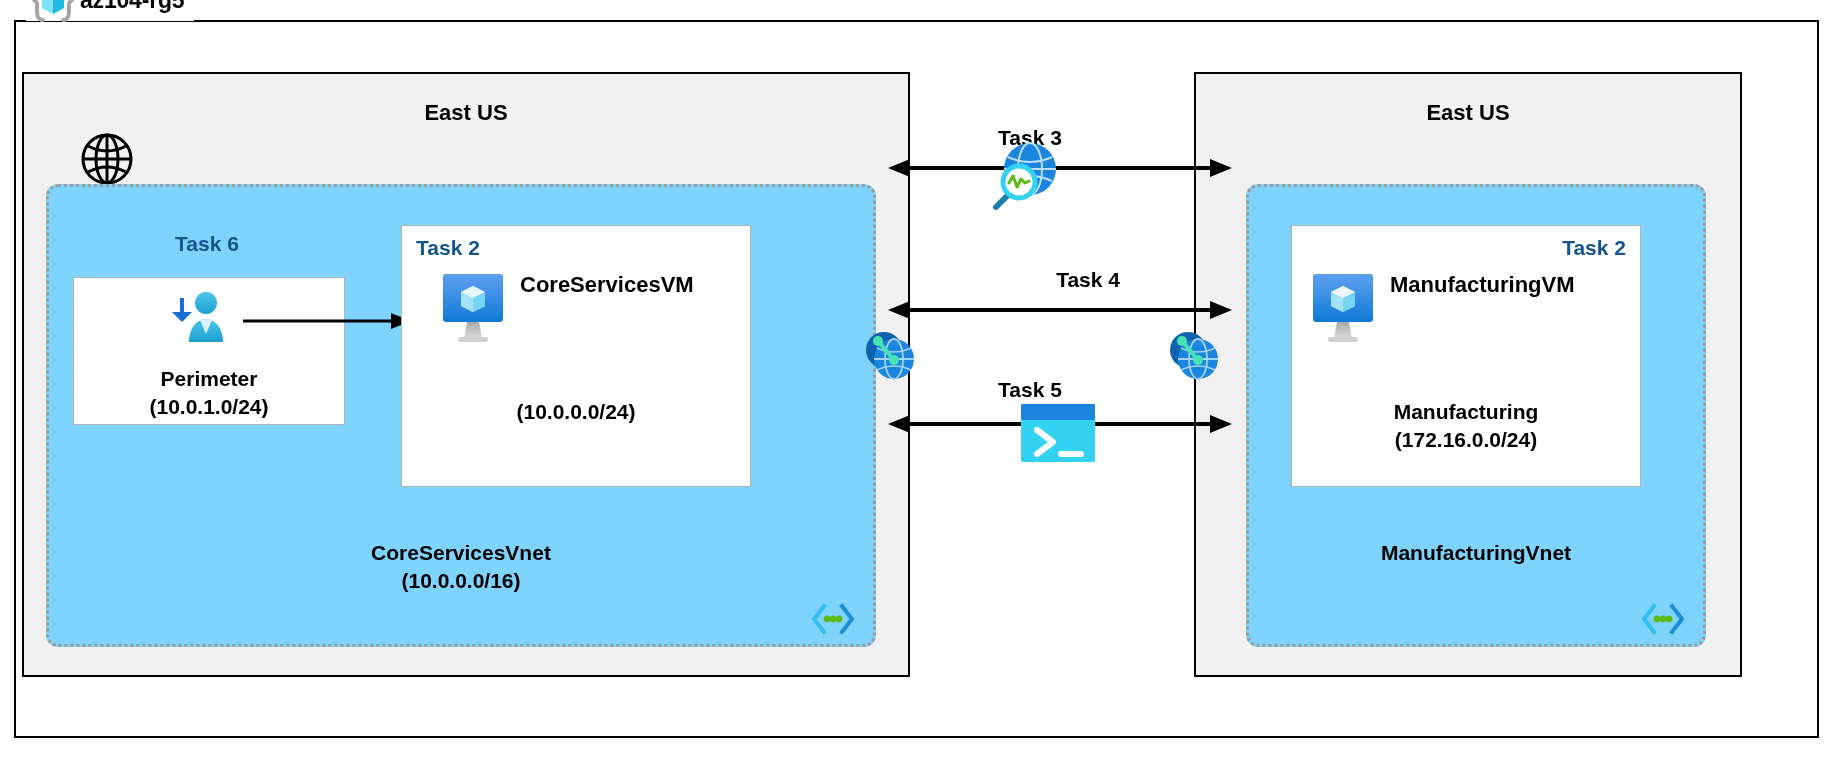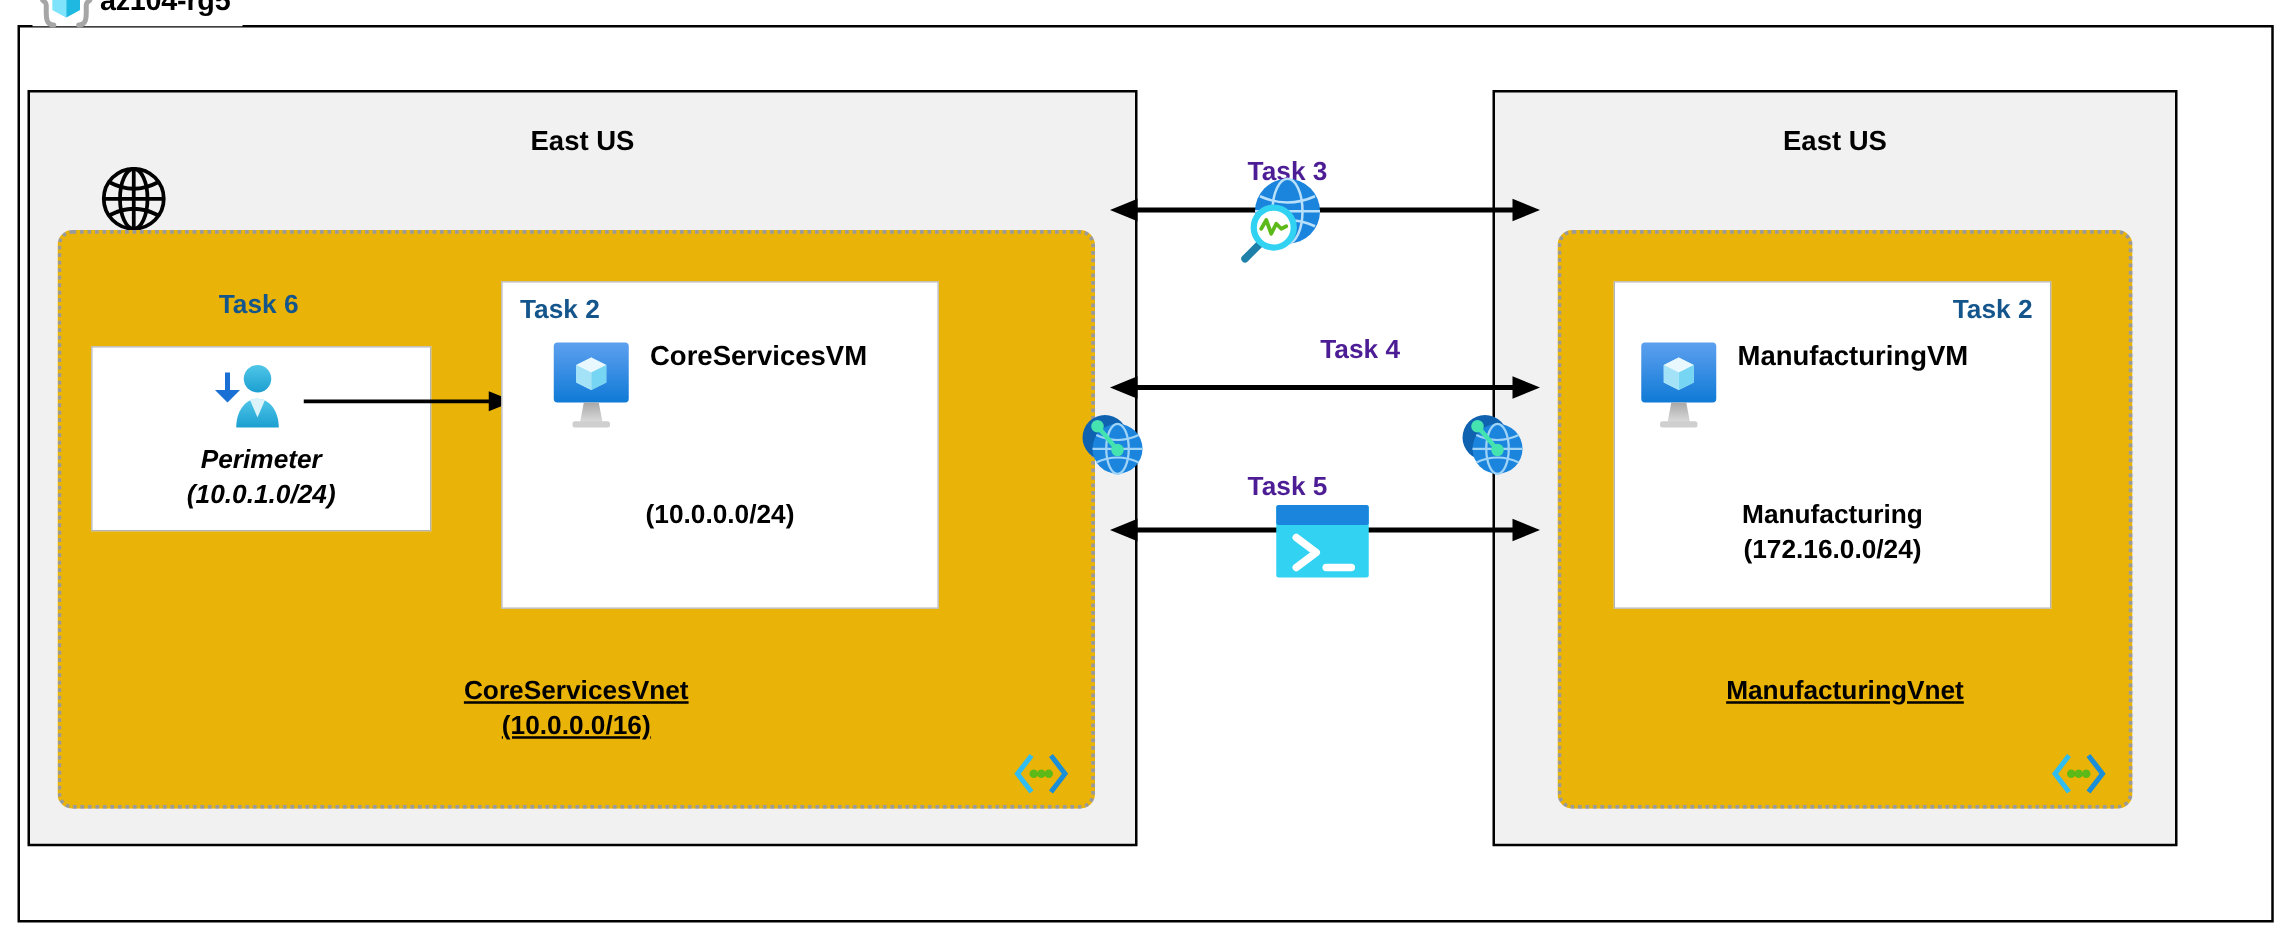--- a/index.html
+++ b/index.html
@@ -48,32 +48,31 @@
   #region-right { left: 1178px; top: 50px; width: 548px; height: 605px; }
   .region-title {
     position: absolute; left: 0; right: 0; top: 26px;
     text-align: center;
     font-size: 22px; font-weight: bold; color: #000;
   }
 
   
   .vnet {
     position: absolute;
-    background: #eab308;
+    background: #7dd3fc;
     border: 3px dotted #9a9a9a;
     border-radius: 12px;
   }
   #vnet-left  { left: 22px; top: 110px; width: 830px; height: 463px; }
   #vnet-right { left: 50px; top: 110px; width: 460px; height: 463px; }
   .vnet-label {
     position: absolute; left: 0; right: 0;
     text-align: center;
     font-size: 21px; font-weight: bold; color: #000;
     line-height: 1.33;
-    text-decoration: underline;
   }
   #vnet-left-label  { top: 352px; }
   #vnet-right-label { top: 352px; }
   .vnet-corner-icon {
     position: absolute; right: 18px; bottom: 8px;
     width: 44px; height: 34px;
   }
 
   
   .subnet {
@@ -103,21 +102,21 @@
     display: flex; align-items: flex-start; gap: 14px;
   }
   .resource-label {
     font-size: 22px; font-weight: bold; color: #000;
     white-space: nowrap;
   }
 
   
   .conn-label {
     position: absolute;
-    font-size: 21px; font-weight: bold; color: #4c1d95;
+    font-size: 21px; font-weight: bold; color: #000000;
     white-space: nowrap;
     text-align: center;
   }
   .arrow-line { position: absolute; }
 
   .mid-icon { position: absolute; }
 
   svg { display: block; overflow: visible; }
 </style>
 </head>
@@ -159,21 +158,21 @@
                   <stop offset="100%" stop-color="#1b9fd1"></stop>
                 </linearGradient>
               </defs>
               <path d="M10 12 L10 26 L2 26 L12 36 L22 26 L14 26 L14 12 Z" fill="#1a6fd4"></path>
               <circle cx="36" cy="17" r="11" fill="url(#gPerson)"></circle>
               <path d="M19 56 C19 42 27 33 36 33 C45 33 53 42 53 56 Z" fill="url(#gPerson)"></path>
               <path d="M30 34 L36 48 L42 34 C40 33 32 33 30 34 Z" fill="#ddf3fa"></path>
             </svg>
           </span>
         </div>
-        <div class="subnet-name" style="top:76px;font-style:italic;">
+        <div class="subnet-name" style="top:87px;">
           <div>Perimeter</div>
           <div>(10.0.1.0/24)</div>
         </div>
       </div>
 
       <div class="arrow-line" style="left:194px; top:124px;">
         <svg width="170" height="20" viewBox="0 0 170 20">
           <line x1="0" y1="10" x2="152" y2="10" stroke="#000" stroke-width="3"></line>
           <polygon points="168,10 148,2 148,18" fill="#000"></polygon>
         </svg>

